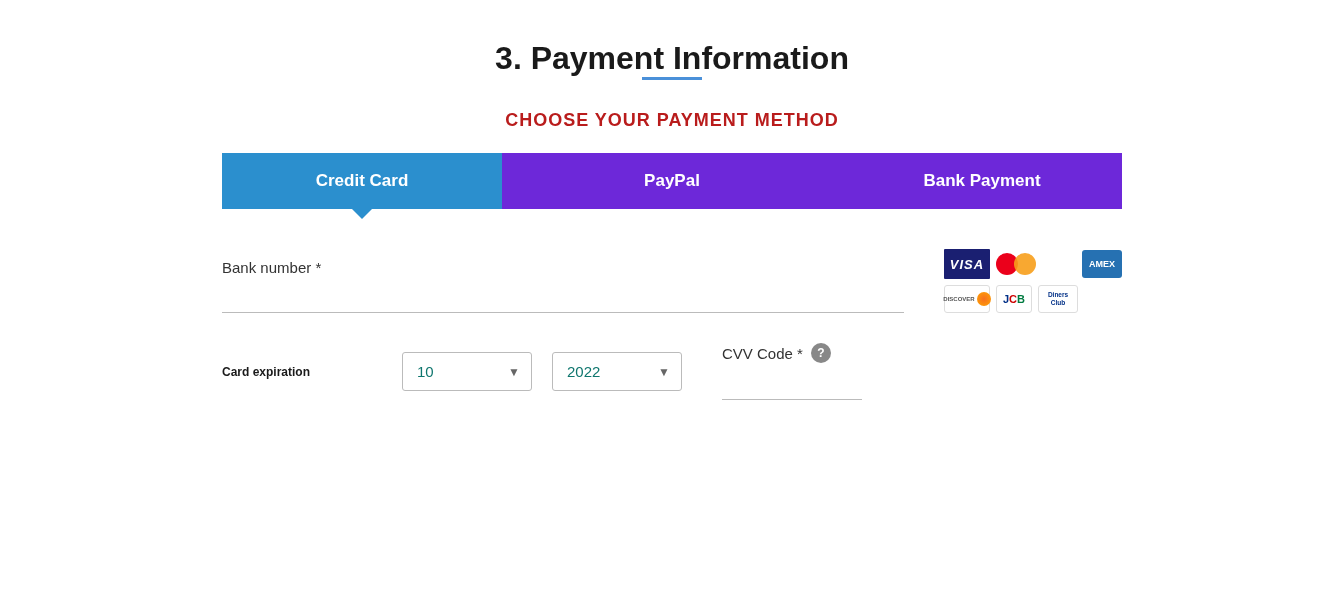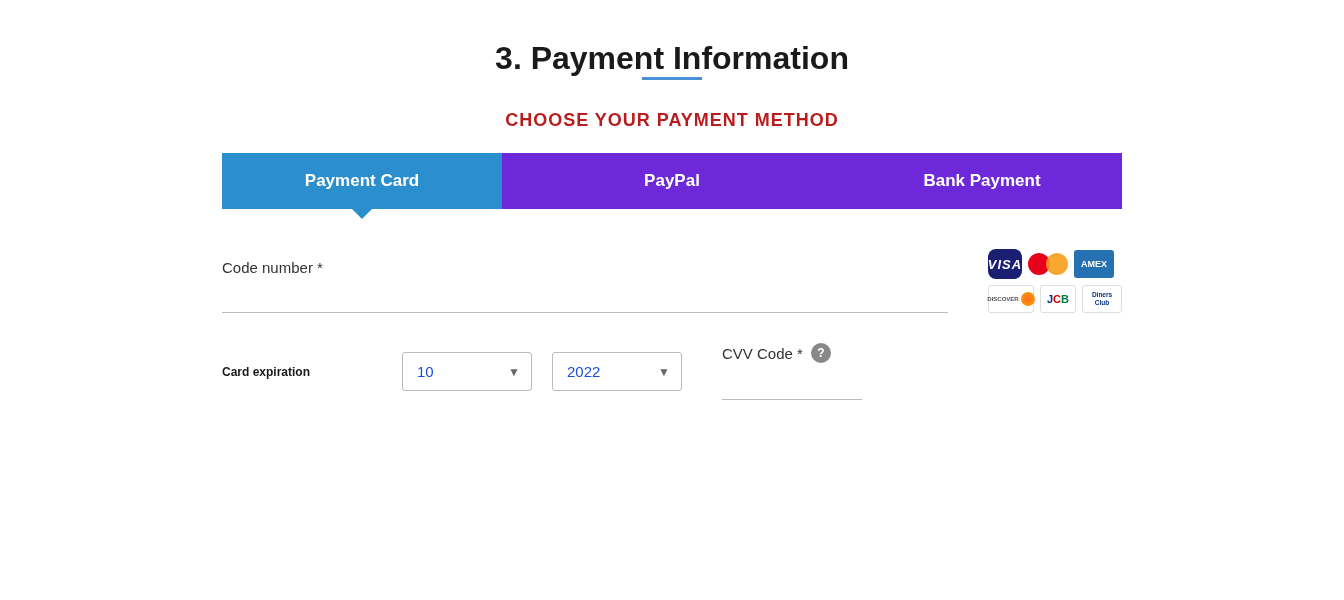--- a/index.html
+++ b/index.html
@@ -155,22 +155,22 @@
 
     
     .logo-visa {
       background: #1a1f71;
       color: #fff;
       padding: 4px 8px;
       font-size: 13px;
       font-style: italic;
       font-weight: 900;
       letter-spacing: 1px;
-      border-radius: 8px;
-      width: 34px;
+      border-radius: 1px;
+      width: 46px;
       height: 30px;
       justify-content: center;
     }
 
     
     .logo-mc {
       width: 40px;
       height: 28px;
       position: relative;
       display: inline-block;
@@ -205,20 +205,21 @@
       font-size: 9px;
       font-weight: 700;
       border-radius: 3px;
       width: 40px;
       height: 28px;
       display: flex;
       flex-direction: column;
       align-items: center;
       justify-content: center;
       line-height: 1.2;
+      margin-left: 40px;
     }
 
     
     .logo-discover {
       background: #fff;
       border: 1px solid #ddd;
       border-radius: 3px;
       width: 46px;
       height: 28px;
       display: flex;
@@ -295,21 +296,21 @@
       display: inline-block;
     }
 
     .select-wrapper select {
       appearance: none;
       -webkit-appearance: none;
       border: 1.5px solid #bbb;
       border-radius: 3px;
       padding: 10px 36px 10px 14px;
       font-size: 15px;
-      color: #1d4ed8;
+      color: #0f766e;
       background: #fff;
       cursor: pointer;
       outline: none;
       min-width: 130px;
     }
 
     .select-wrapper .chevron {
       position: absolute;
       right: 12px;
       top: 50%;
@@ -368,30 +369,30 @@
 
 <div class="page-container">
 
   <h1 class="page-title">3. Payment Information</h1>
 
   <div class="divider"></div>
 
   <div class="choose-method-label">CHOOSE YOUR PAYMENT METHOD</div>
 
   <div class="payment-tabs">
-    <button class="tab-btn active">Payment Card</button>
+    <button class="tab-btn active">Credit Card</button>
     <button class="tab-btn inactive">PayPal</button>
     <button class="tab-btn inactive">Bank Payment</button>
   </div>
 
   <div class="form-area">
 
     <div class="card-number-row">
       <div class="input-group">
-        <label class="input-label">Code number *</label>
+        <label class="input-label">Bank number *</label>
         <input type="text" class="input-underline" style="">
       </div>
       <div class="card-logos">
         <div class="card-logos-row">
 
           <div class="card-logo logo-visa">VISA</div>
 
           <div class="card-logo logo-mc">
             <div class="mc-left"></div>
             <div class="mc-right"></div>

